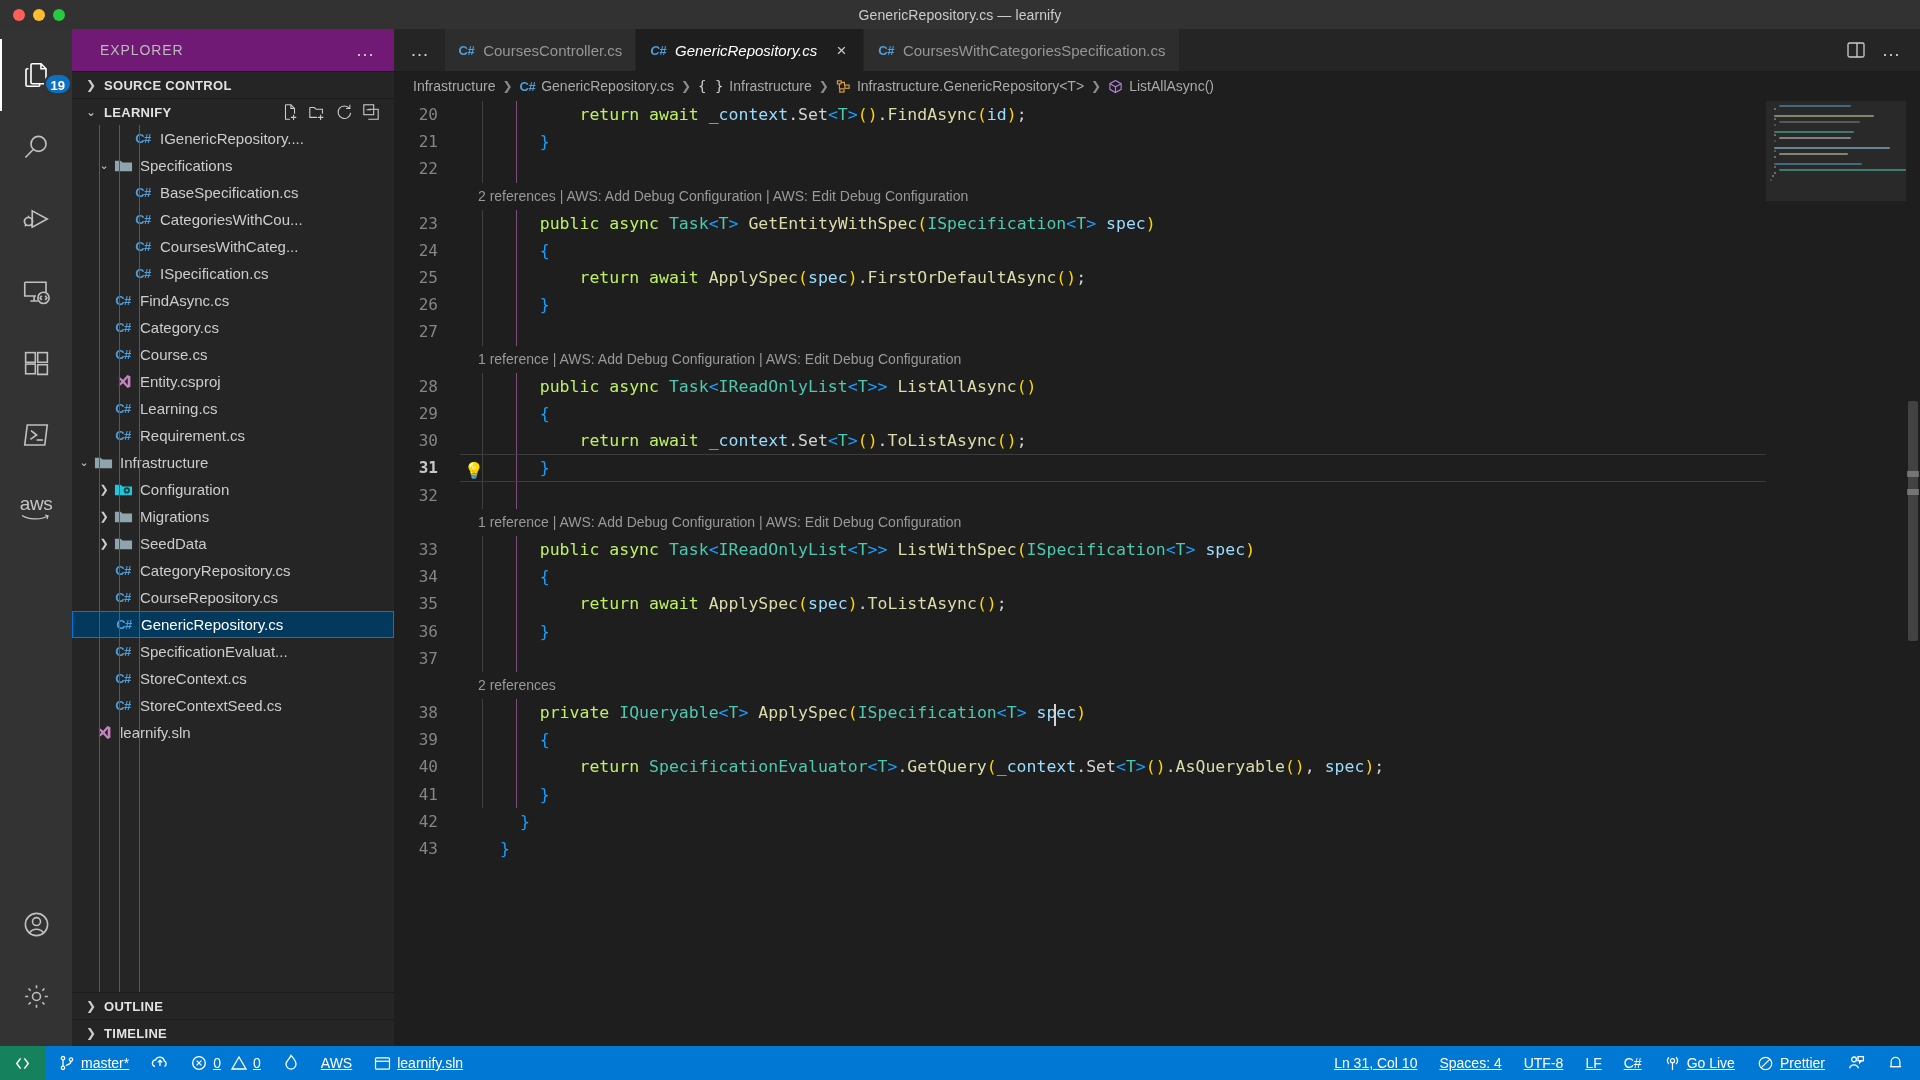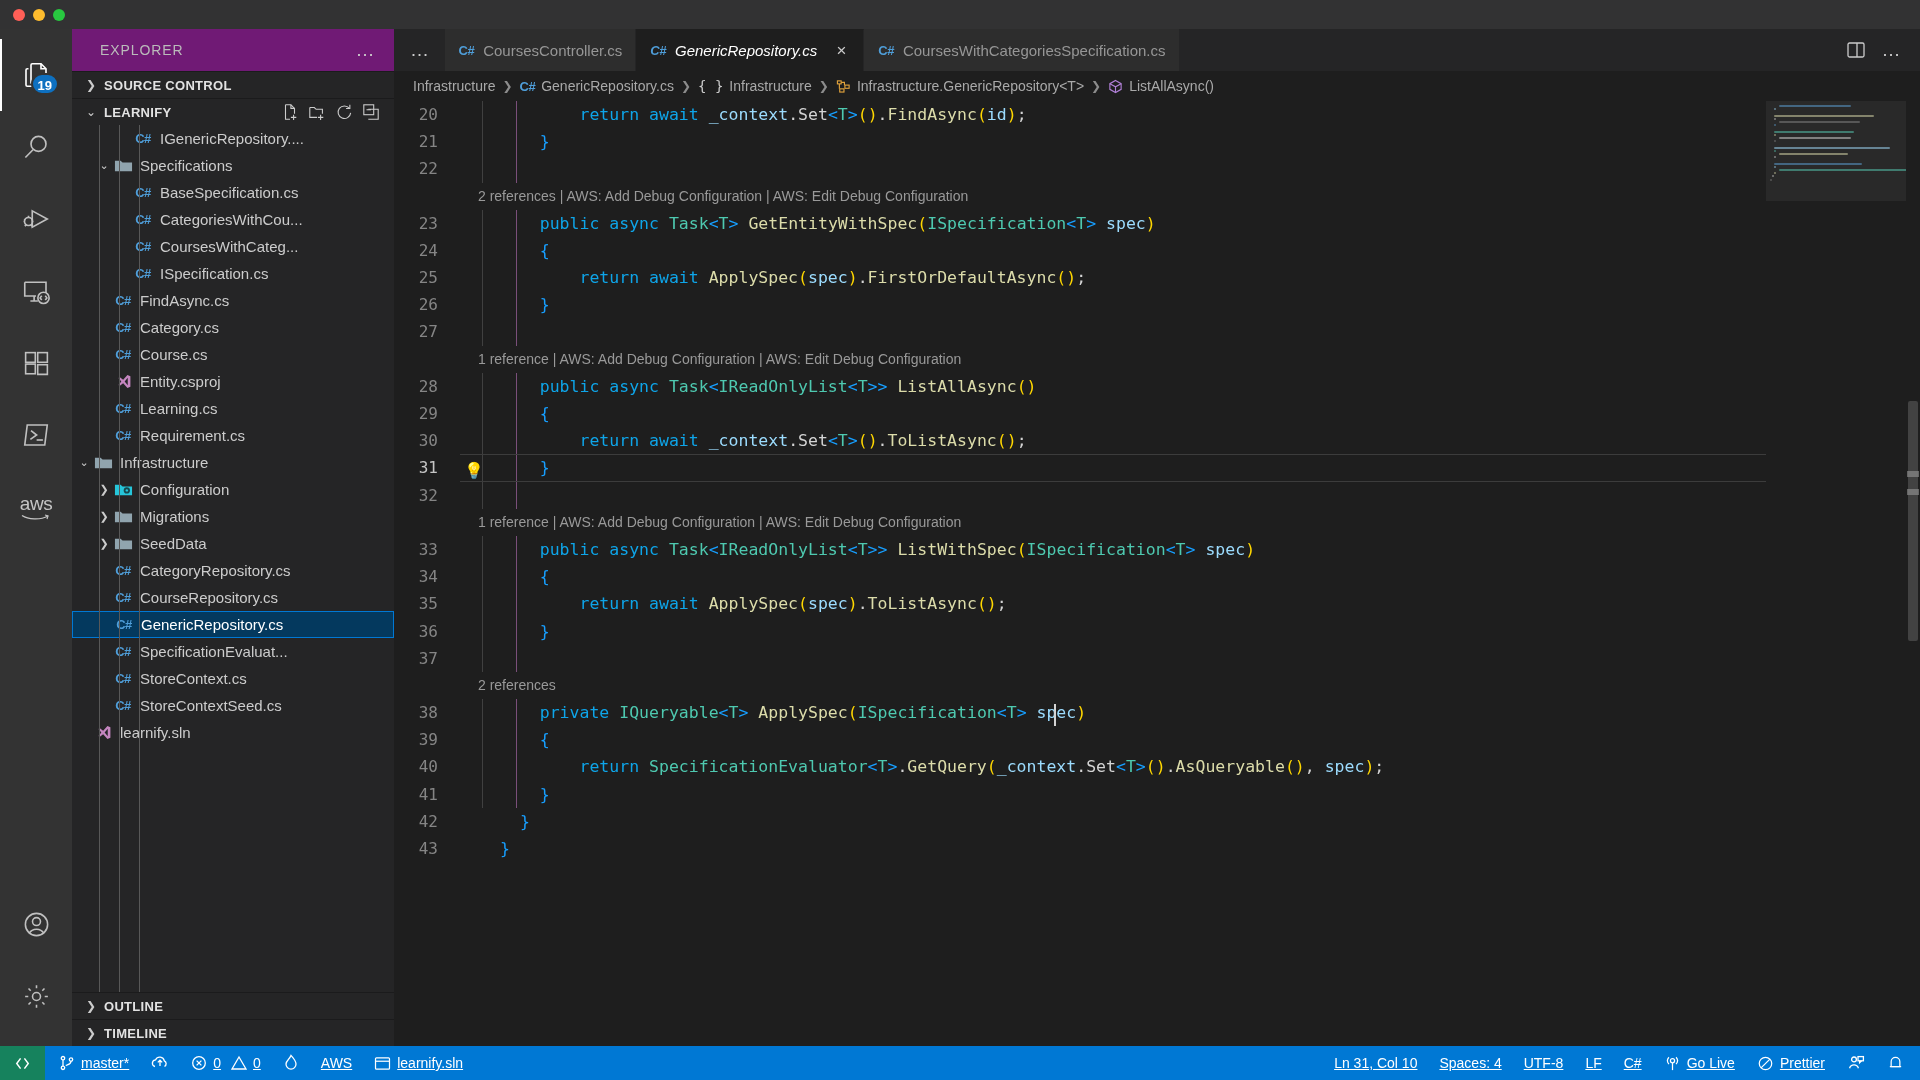--- a/index.html
+++ b/index.html
@@ -39,21 +39,21 @@
   .act-bottom { margin-top: auto; padding-bottom: 14px; display: flex; flex-direction: column; align-items: center; }
   .act-item {
     width: 72px; height: 72px; display: flex; align-items: center; justify-content: center;
     position: relative; cursor: pointer;
   }
   .act-item.active::before {
     content: ""; position: absolute; left: 0; top: 0; bottom: 0; width: 2px; background: #ffffff;
   }
   .act-item svg { display: block; }
   .badge {
-    position: absolute; right: 13px; bottom: 16px;
+    position: absolute; right: 0; bottom: 16px;
     min-width: 22px; height: 22px; padding: 0 5px;
     border-radius: 11px; background: #0e70c0; color: #fff;
     font-size: 13px; font-weight: 600; line-height: 22px; text-align: center;
     border: 2px solid #333333;
   }
   .aws-word { color: #c5c5c5; font-size: 19px; letter-spacing: -0.5px; font-weight: 400; }
 
   
   .sidebar {
     width: 322px; flex: none; background: #701a75;
@@ -119,21 +119,21 @@
     font-family: "DejaVu Sans Mono", monospace;
     font-size: 16.5px; line-height: 27.2px; white-space: pre;
     position: relative;
   }
   .cl { display: flex; align-items: flex-end; height: 27.2px; position: relative; }
   .gut {
     width: 66px; flex: none; text-align: right; padding-right: 22px;
     color: #858585; font-family: "DejaVu Sans Mono", monospace; font-size: 16px;
     line-height: 27.2px; user-select: none;
   }
-  .cl.cur .gut { color: #c6c6c6; }
+  .cl.cur .gut { color: #c6c6c6; font-weight: bold; }
   .bulb { position: absolute; left: 496px; top: 3px; font-size: 16px; }
   .folds { width: 22px; flex: none; }
   .ctext { padding-left: 18px; position: relative; }
   .cl.cur { background: rgba(255,255,255,0.0); }
   .cl.cur::after {
     content: ""; position: absolute; left: 66px; right: 0; top: 0; bottom: 0;
     border-top: 1px solid #3c3c3c; border-bottom: 1px solid #3c3c3c; pointer-events: none;
   }
   .lens {
     height: 27.2px; display: flex; align-items: center; padding-left: 66px;
@@ -141,21 +141,21 @@
   }
   .lens span { padding-left: 18px; }
   .lens .lk { cursor: pointer; }
 
   
   .iguide { position: absolute; top: 0; height: 27.2px; width: 1px; }
   .ig1 { left: 88px; background: #404040; }
   .ig2 { left: 122px; background: #7a4f7a; }
 
   
-  .kw   { color: #0ea5e9; }
+  .kw   { color: #bef264; }
   .type { color: #4ec9b0; }
   .meth { color: #dcdcaa; }
   .var  { color: #9cdcfe; }
   .pl   { color: #d4d4d4; }
   .br1  { color: #ffd700; }
   .br3  { color: #179fff; }
   .gen  { color: #4ec9b0; }
 
   .minimap {
     width: 140px; flex: none; background: #1e1e1e; position: relative; overflow: hidden;
@@ -185,20 +185,21 @@
 <body>
 
 <div class="app">
 
   <div class="titlebar">
     <div class="traffic">
       <div class="dot red"></div>
       <div class="dot yellow"></div>
       <div class="dot green"></div>
     </div>
+    <div class="title-text">GenericRepository.cs — learnify</div>
   </div>
 
   <div class="body">
 
     <div class="activitybar">
       <div class="act-top">
         <div class="act-item active">
           <svg class="ico" width="30" height="30" viewBox="0 0 24 24" fill="none" stroke="#ffffff" stroke-width="1.3">
             <path d="M9 3h7l4 4v11a1 1 0 0 1-1 1h-10a1 1 0 0 1-1-1V4a1 1 0 0 1 1-1z"></path>
             <path d="M16 3v4h4"></path>

